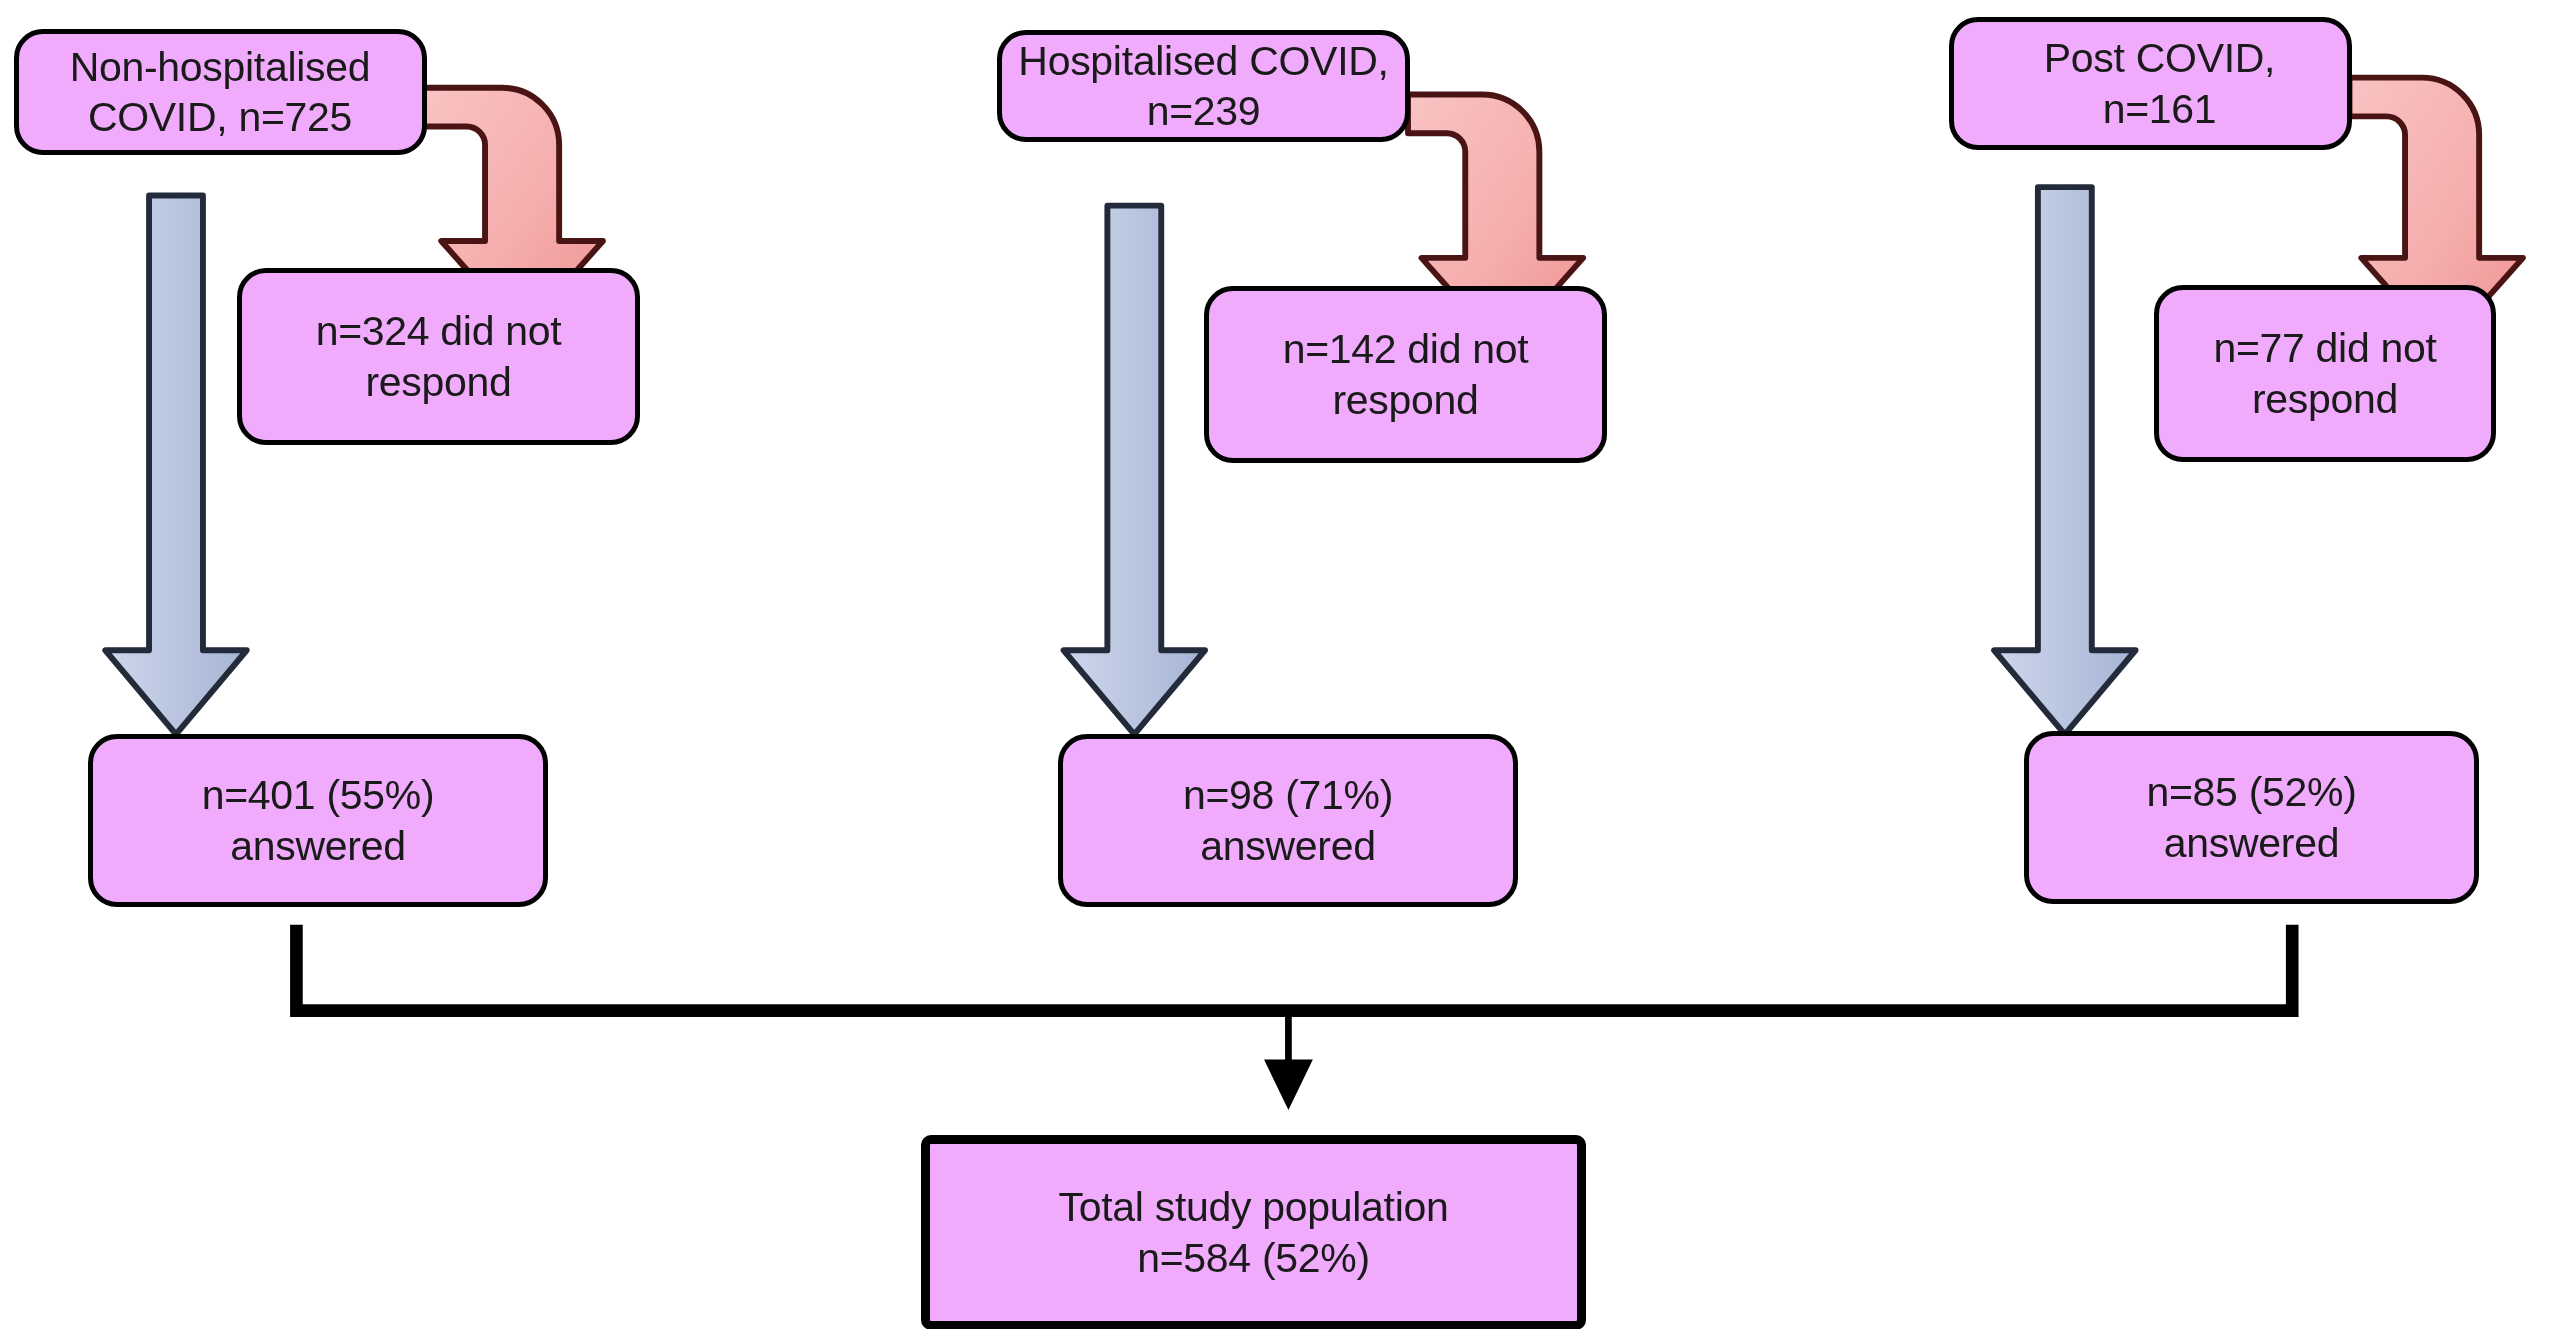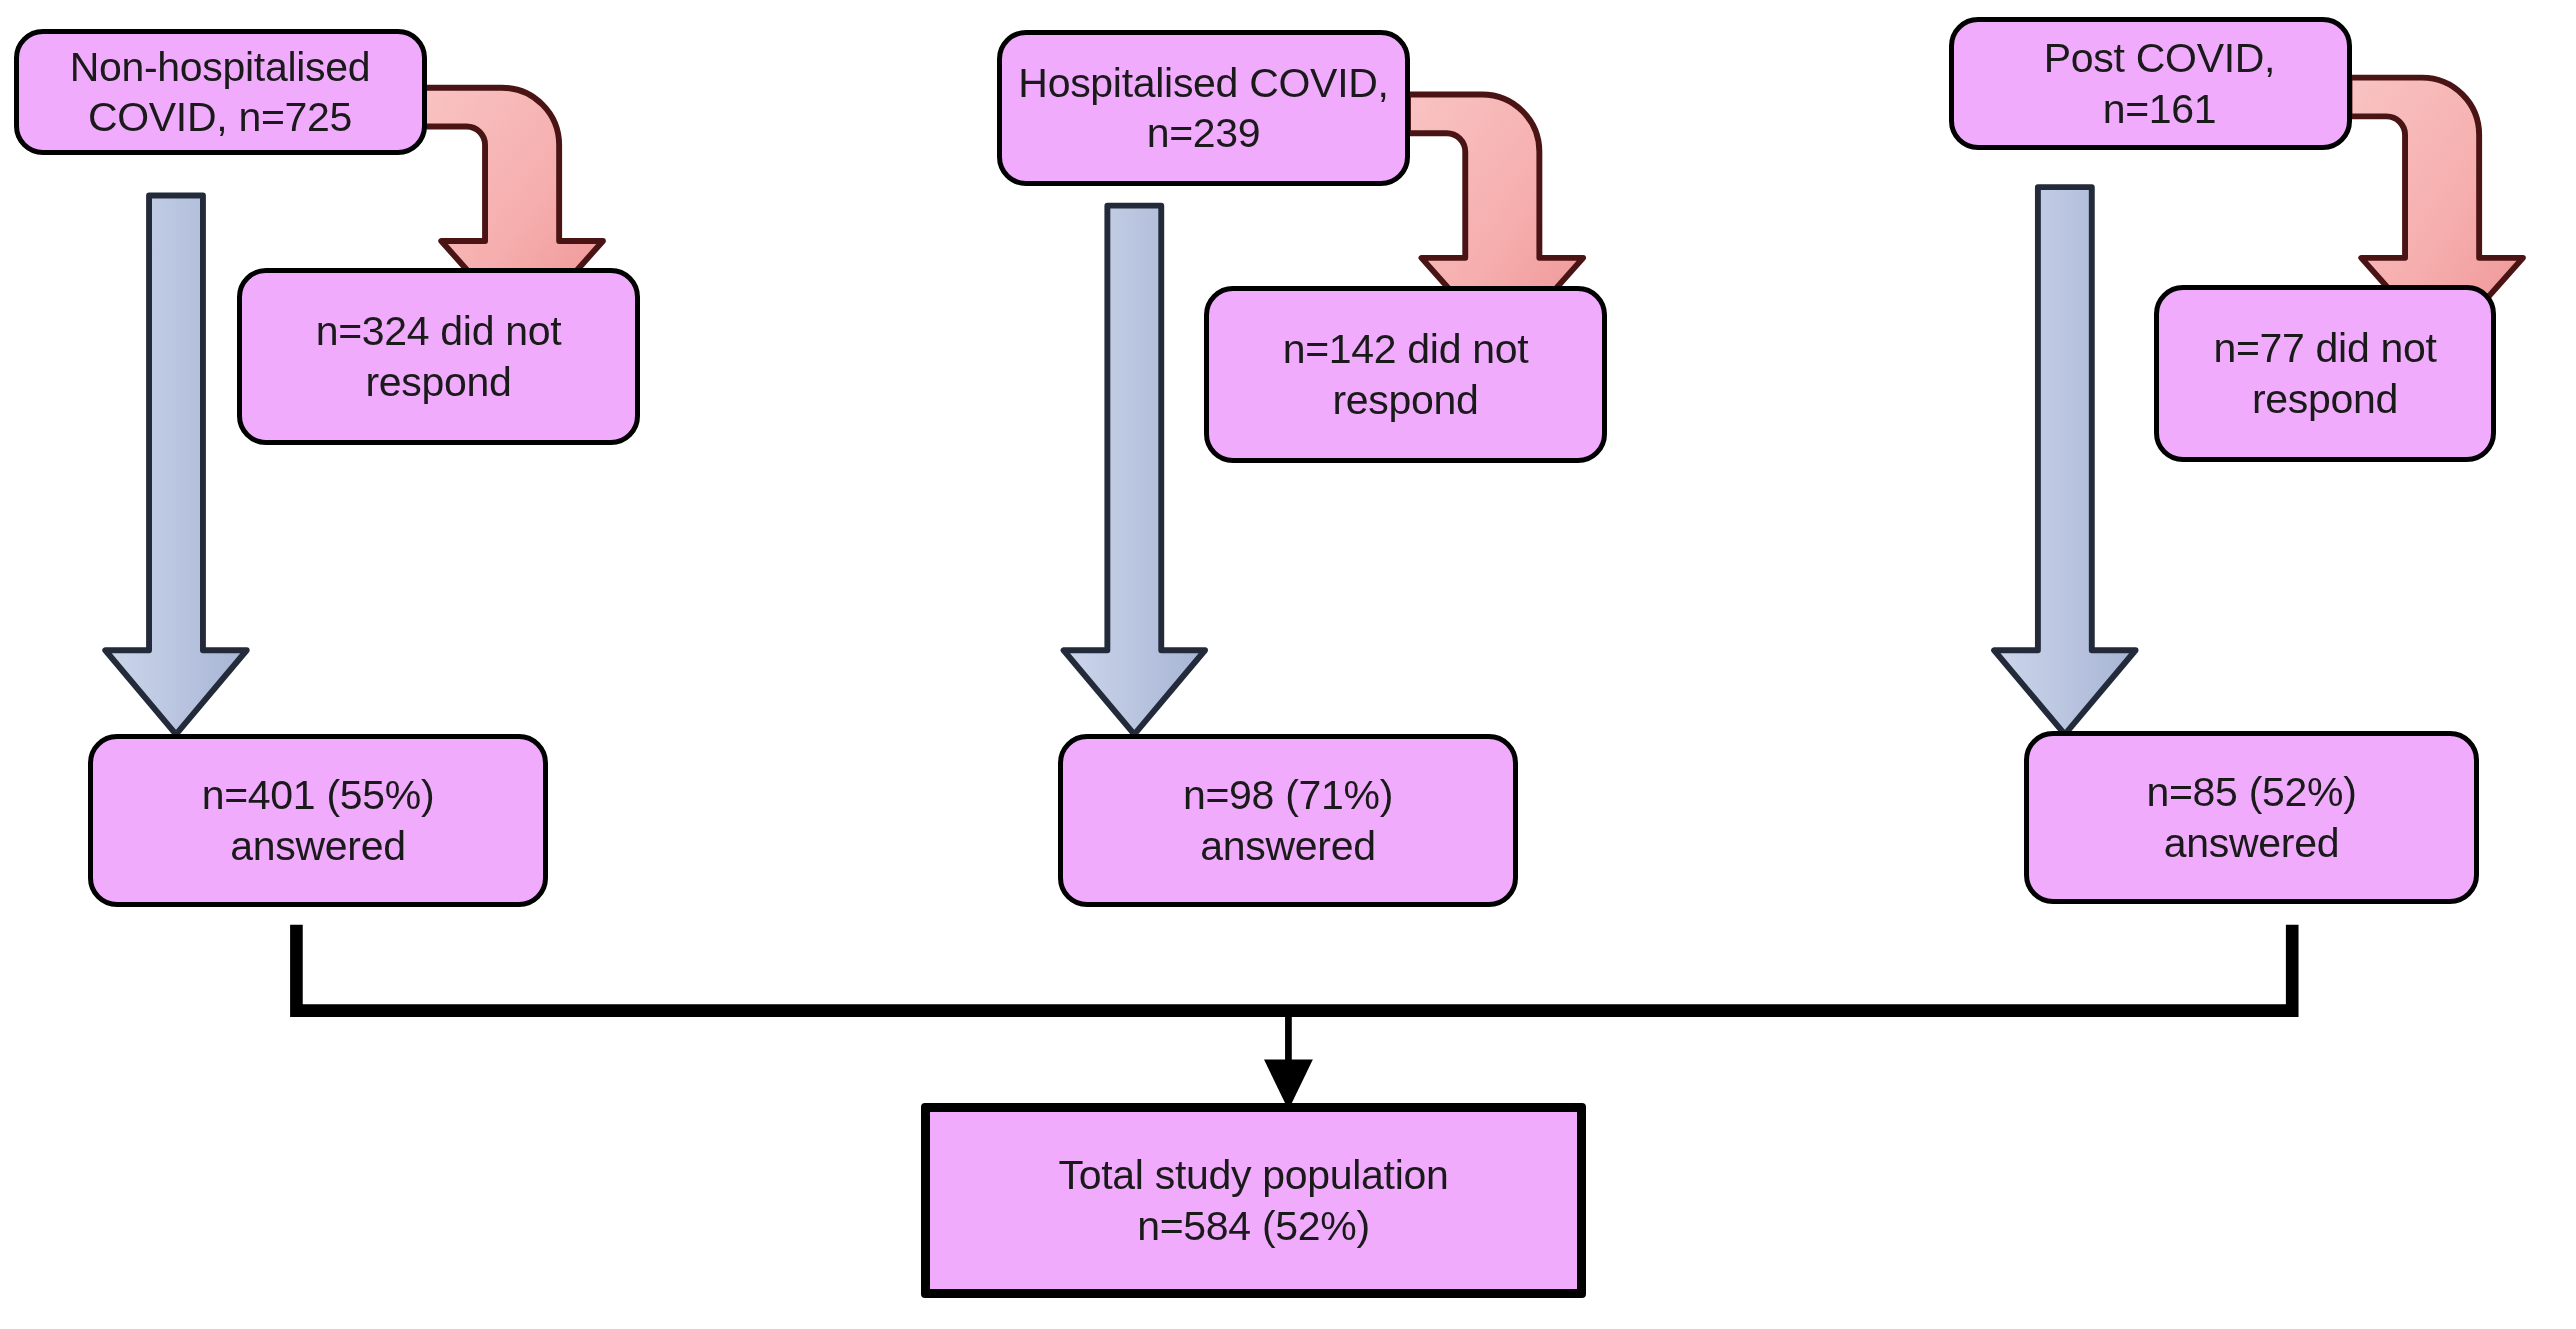--- a/index.html
+++ b/index.html
@@ -35,21 +35,22 @@
     justify-content: center;
     text-align: center;
     color: #1a1a1a;
     font-size: 41px;
     line-height: 1.22;
     letter-spacing: -0.3px;
     white-space: pre-line;
   }
   .node-box.emphasis {
     border-width: 9.3px;
-    border-radius: 4px;
+    border-radius: 10px;
+    margin-top: 32px;
   }
   .node-text {
     display: block;
     padding: 0 10px;
   }
 </style>
 </head>
 <body>
 
 <div id="flow-root">
@@ -161,21 +162,21 @@
   <div class="node-box" style="left:237px; top:268px; width:403px; height:177px;">
     <span class="node-text">n=324 did not
 respond</span>
   </div>
 
   <div class="node-box" style="left:88px; top:734px; width:460px; height:173px;">
     <span class="node-text">n=401 (55%)
 answered</span>
   </div>
 
-  <div class="node-box" style="left:997px; top:30px; width:413px; height:156px;">
+  <div class="node-box" style="left:997px; top:30px; width:413px; height:112px;">
     <span class="node-text">Hospitalised COVID,
 n=239</span>
   </div>
 
   <div class="node-box" style="left:1204px; top:286px; width:403px; height:177px;">
     <span class="node-text">n=142 did not
 respond</span>
   </div>
 
   <div class="node-box" style="left:1058px; top:734px; width:460px; height:173px;">

